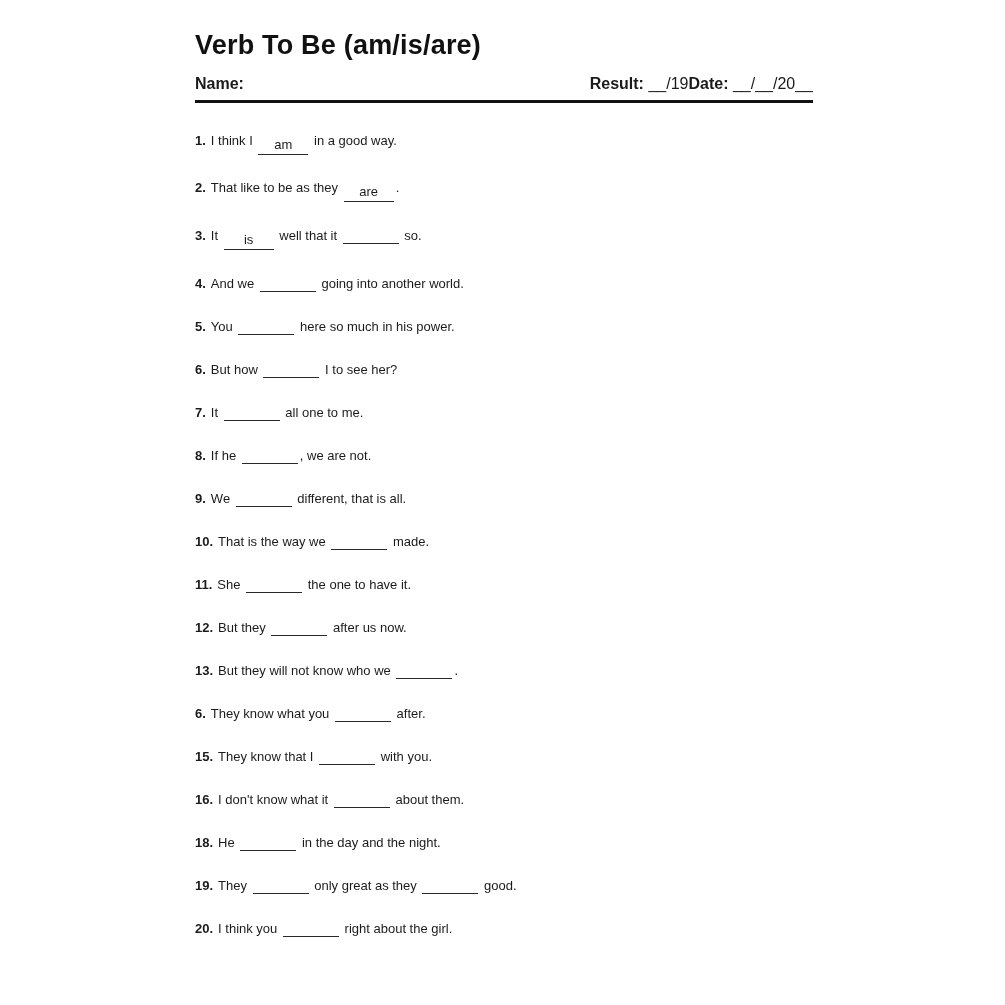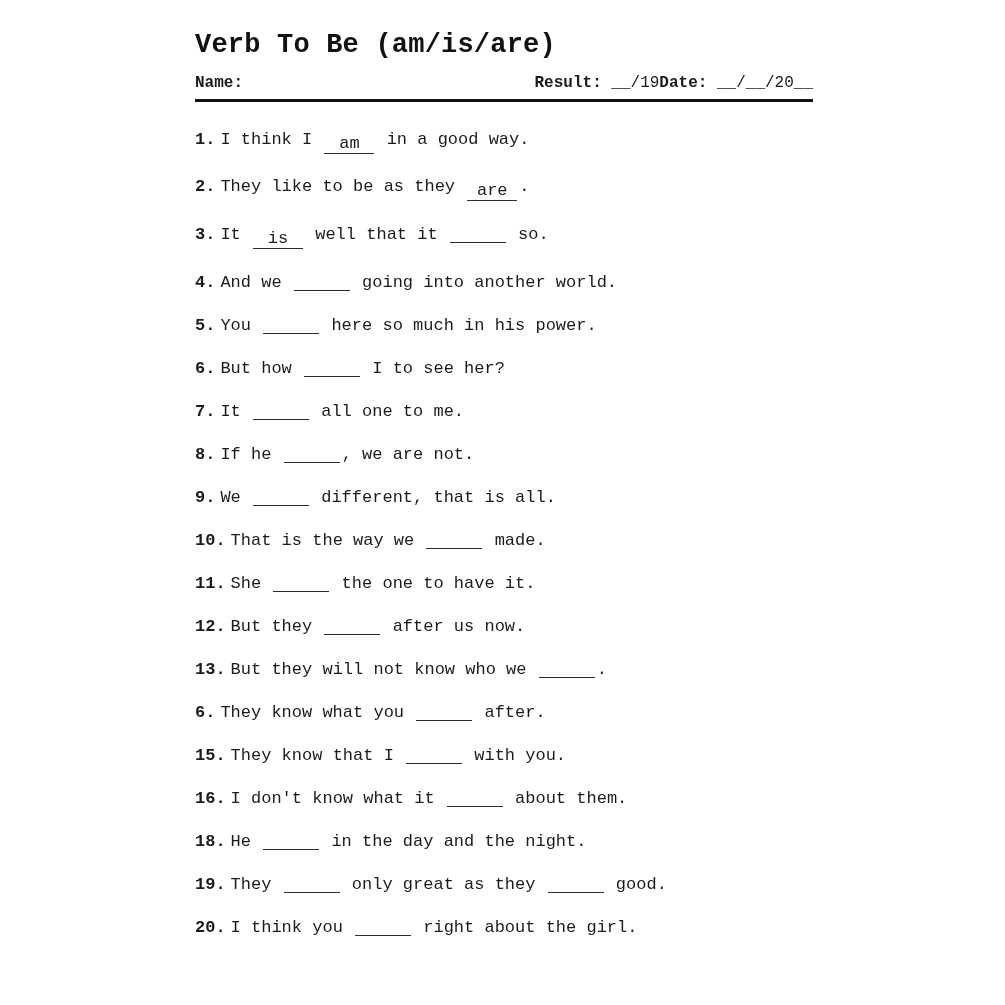--- a/index.html
+++ b/index.html
@@ -5,21 +5,21 @@
   html, body {
     margin: 0;
     padding: 0;
     background: #ffffff;
   }
   .page {
     position: relative;
     width: 991px;
     height: 1005px;
     background: #ffffff;
-    font-family: Liberation Mono, monospace;
+    font-family: Liberation Sans, sans-serif;
     color: #1b1b1b;
     overflow: hidden;
   }
   .content {
     position: absolute;
     left: 195px;
     top: 30px;
     width: 618px;
   }
   .title {
@@ -43,21 +43,21 @@
   .header-right {
     display: flex;
   }
   .header-right .pair {
     white-space: nowrap;
   }
   .questions {
     margin-top: 28px;
   }
   .question {
-    font-size: 17px;
+    font-size: 13px;
     line-height: 19px;
     margin-bottom: 23px;
     white-space: nowrap;
     margin-top: 20px;
   }
   .qnum {
     font-weight: bold;
     margin-right: 5px;
   }
   .blank {
@@ -91,21 +91,21 @@
         </span>
         <span class="pair">
           <span class="label">Date:</span>
           <span>__/__/20__</span>
         </span>
       </span>
     </div>
 
     <div class="questions">
         <div class="question"><span class="qnum">1.</span><span>I think I </span><span class="blank filled">am</span><span> in a good way.</span></div>
-        <div class="question"><span class="qnum">2.</span><span>They like to be as they </span><span class="blank filled">are</span><span>.</span></div>
+        <div class="question"><span class="qnum">2.</span><span>That like to be as they </span><span class="blank filled">are</span><span>.</span></div>
         <div class="question"><span class="qnum">3.</span><span>It </span><span class="blank filled">is</span><span> well that it </span><span class="blank"></span><span> so.</span></div>
         <div class="question"><span class="qnum">4.</span><span>And we </span><span class="blank"></span><span> going into another world.</span></div>
         <div class="question"><span class="qnum">5.</span><span>You </span><span class="blank"></span><span> here so much in his power.</span></div>
         <div class="question"><span class="qnum">6.</span><span>But how </span><span class="blank"></span><span> I to see her?</span></div>
         <div class="question"><span class="qnum">7.</span><span>It </span><span class="blank"></span><span> all one to me.</span></div>
         <div class="question"><span class="qnum">8.</span><span>If he </span><span class="blank"></span><span>, we are not.</span></div>
         <div class="question"><span class="qnum">9.</span><span>We </span><span class="blank"></span><span> different, that is all.</span></div>
         <div class="question"><span class="qnum">10.</span><span>That is the way we </span><span class="blank"></span><span> made.</span></div>
         <div class="question"><span class="qnum">11.</span><span>She </span><span class="blank"></span><span> the one to have it.</span></div>
         <div class="question"><span class="qnum">12.</span><span>But they </span><span class="blank"></span><span> after us now.</span></div>

